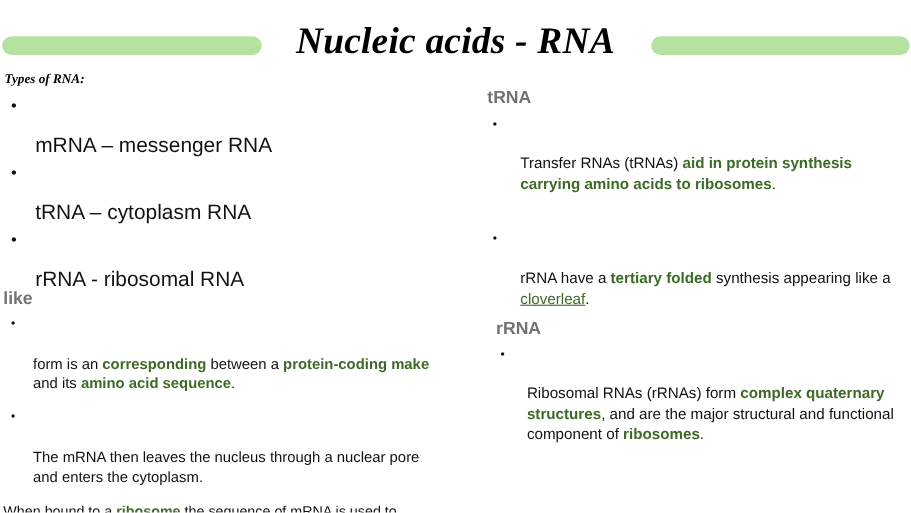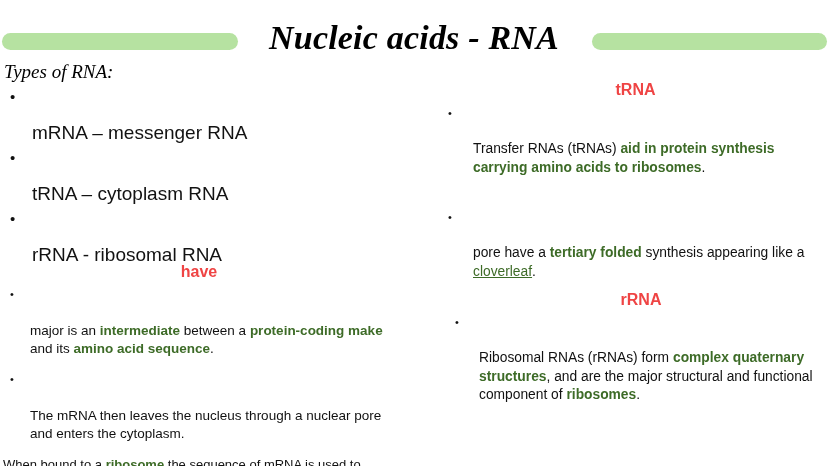--- a/index.html
+++ b/index.html
@@ -59,22 +59,21 @@
   .hl-u {
     color: #3d6b27;
     font-weight: normal;
     text-decoration: underline;
   }
 
   .sec-head {
     font-weight: bold;
     font-size: 16px;
     line-height: 20px;
-    color: #ef4444;
-    text-align: center;
+    color: #737373;
   }
 
   .bullet-row {
     display: flex;
     align-items: flex-start;
   }
   .bullet-dot {
     flex: 0 0 auto;
     line-height: inherit;
     color: #111111;
@@ -86,23 +85,23 @@
 
   
   .types-block {
     position: absolute;
     left: 4px;
     top: 62px;
     width: 330px;
   }
   .types-heading {
     font-family: "Liberation Serif", "DejaVu Serif", serif;
-    font-weight: normal;
+    font-weight: bold;
     font-style: italic;
-    font-size: 19px;
+    font-size: 12px;
     line-height: 19px;
     color: #000000;
   }
   .types-list {
     margin-top: 3px;
   }
   .types-list .bullet-row {
     font-size: 19px;
     line-height: 25px;
     color: #121212;
@@ -213,32 +212,32 @@
     <span class="bullet-text">
       <span>Transfer RNAs (tRNAs) </span><span class="hl">aid in protein synthesis carrying amino acids to ribosomes</span><span>.</span>
     </span>
   </div>
 
   <div class="trna-gap"></div>
 
   <div class="bullet-row">
     <span class="bullet-dot">•</span>
     <span class="bullet-text">
-      <span>pore have a </span><span class="hl">tertiary folded</span><span> synthesis appearing like a </span><span class="hl-u">cloverleaf</span><span>.</span>
+      <span>rRNA have a </span><span class="hl">tertiary folded</span><span> synthesis appearing like a </span><span class="hl-u">cloverleaf</span><span>.</span>
     </span>
   </div>
 </div>
 
 <div class="mrna-block">
-  <div class="sec-head">have</div>
-
-  <div class="bullet-row">
-    <span class="bullet-dot">•</span>
-    <span class="bullet-text">
-      <span>major is an </span><span class="hl">intermediate</span><span> between a </span><span class="hl">protein-coding make</span><span> and its </span><span class="hl">amino acid sequence</span><span>.</span>
+  <div class="sec-head">like</div>
+
+  <div class="bullet-row">
+    <span class="bullet-dot">•</span>
+    <span class="bullet-text">
+      <span>form is an </span><span class="hl">corresponding</span><span> between a </span><span class="hl">protein-coding make</span><span> and its </span><span class="hl">amino acid sequence</span><span>.</span>
     </span>
   </div>
 
   <div class="bullet-row">
     <span class="bullet-dot">•</span>
     <span class="bullet-text">The mRNA then leaves the nucleus through a nuclear pore and enters the cytoplasm.</span>
   </div>
 
   <div class="mrna-tail">
     <span>When bound to a </span><span class="hl">ribosome</span><span> the sequence of mRNA is used to make the corresponding amino acid sequence.</span>

